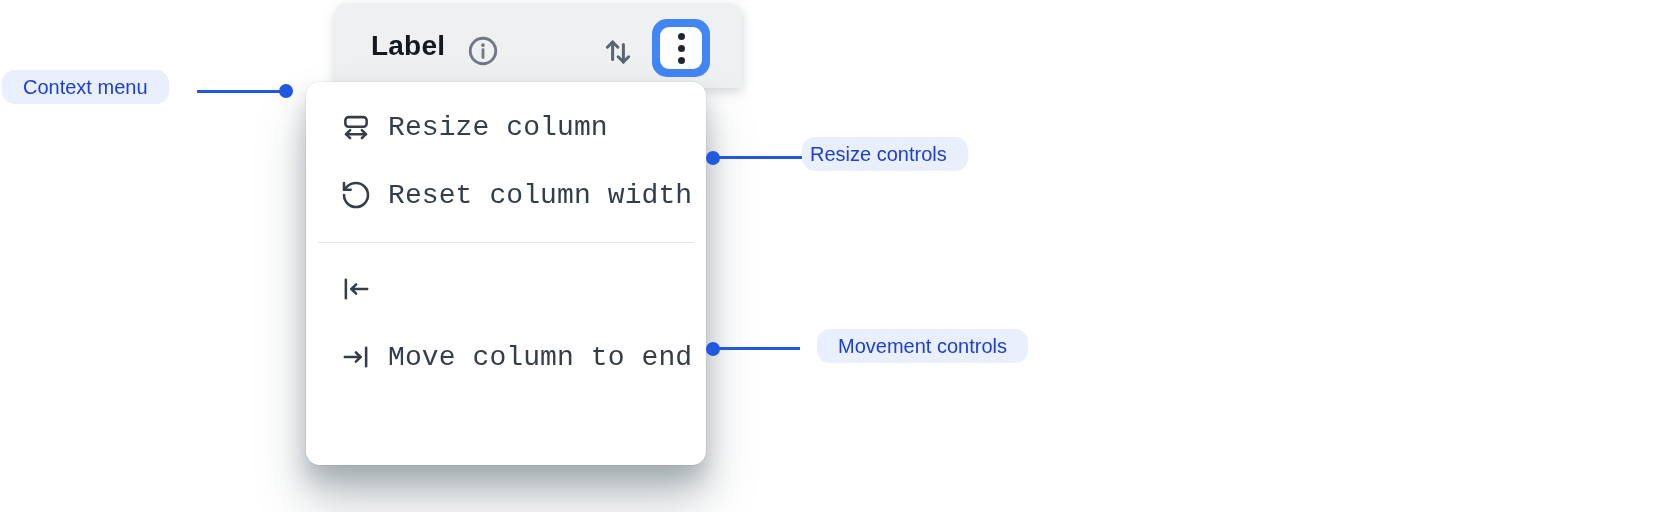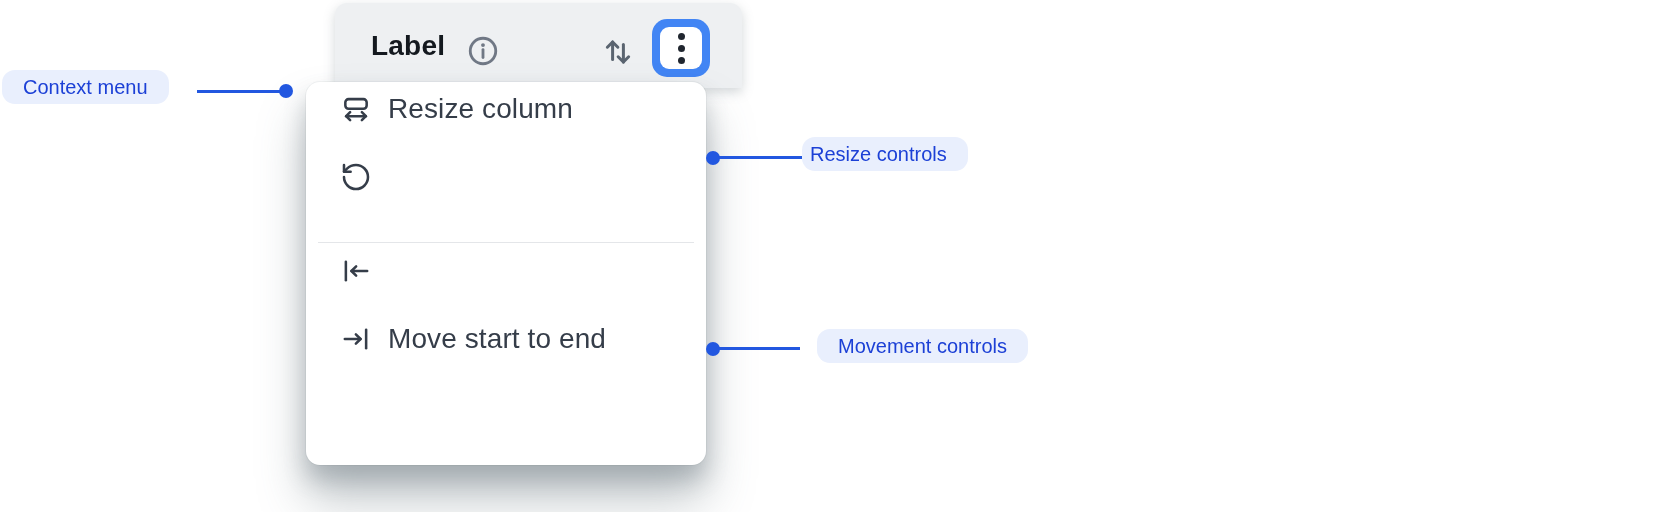--- a/index.html
+++ b/index.html
@@ -61,25 +61,26 @@
     background: #ffffff;
     border-radius: 14px;
     box-shadow: 0 0 0 1px rgba(40,50,60,0.05),
                 0 14px 22px rgba(90,104,114,0.30),
                 0 34px 48px rgba(90,104,114,0.38);
     padding-top: 11px;
     z-index: 2;
   }
   .menu-item {
     height: 68px;
-    display: flex; align-items: flex-start;
+    display: flex; align-items: center;
     padding-left: 34px;
     gap: 16px;
     cursor: pointer;
     background: transparent;
+    font-family: Liberation Mono, monospace;
   }
   .menu-item-label {
     font-size: 28px;
     color: #353d49;
     letter-spacing: 0.1px;
   }
   .menu-divider {
     height: 1px;
     background: #e4e6e9;
     margin: 13px 12px 12px 12px;
@@ -175,20 +176,21 @@
       <span class="menu-item-label">Resize column</span>
     </div>
 
     <div class="menu-item">
       <span class="menu-icon">
         <svg width="32" height="32" viewBox="0 0 24 24" fill="none" stroke="#353d49" stroke-width="1.9" stroke-linecap="round" stroke-linejoin="round">
           <path d="M3 12a9 9 0 1 0 9-9 9.75 9.75 0 0 0-6.74 2.74L3 8"></path>
           <path d="M3 3v5h5"></path>
         </svg>
       </span>
+      <span class="menu-item-label">Reset column width</span>
     </div>
 
     <div class="menu-divider"></div>
 
 
     <div class="menu-item">
       <span class="menu-icon">
         <svg width="32" height="32" viewBox="0 0 24 24" fill="none" stroke="#353d49" stroke-width="1.9" stroke-linecap="round" stroke-linejoin="round">
           <path d="M4.4 5v14"></path>
           <path d="M20.4 12H8.6"></path>
@@ -198,21 +200,21 @@
     </div>
 
     <div class="menu-item">
       <span class="menu-icon">
         <svg width="32" height="32" viewBox="0 0 24 24" fill="none" stroke="#353d49" stroke-width="1.9" stroke-linecap="round" stroke-linejoin="round">
           <path d="M19.6 5v14"></path>
           <path d="M3.6 12h11.8"></path>
           <path d="M11.9 8.5 15.4 12l-3.5 3.5"></path>
         </svg>
       </span>
-      <span class="menu-item-label">Move start to end</span>
+      <span class="menu-item-label">Move column to end</span>
     </div>
 
   </div>
 
   <div class="pill pill-context">Context menu</div>
   <div class="connector line-context"></div>
   <div class="conn-dot dot-context"></div>
 
   <div class="conn-dot dot-resize"></div>
   <div class="connector line-resize"></div>

